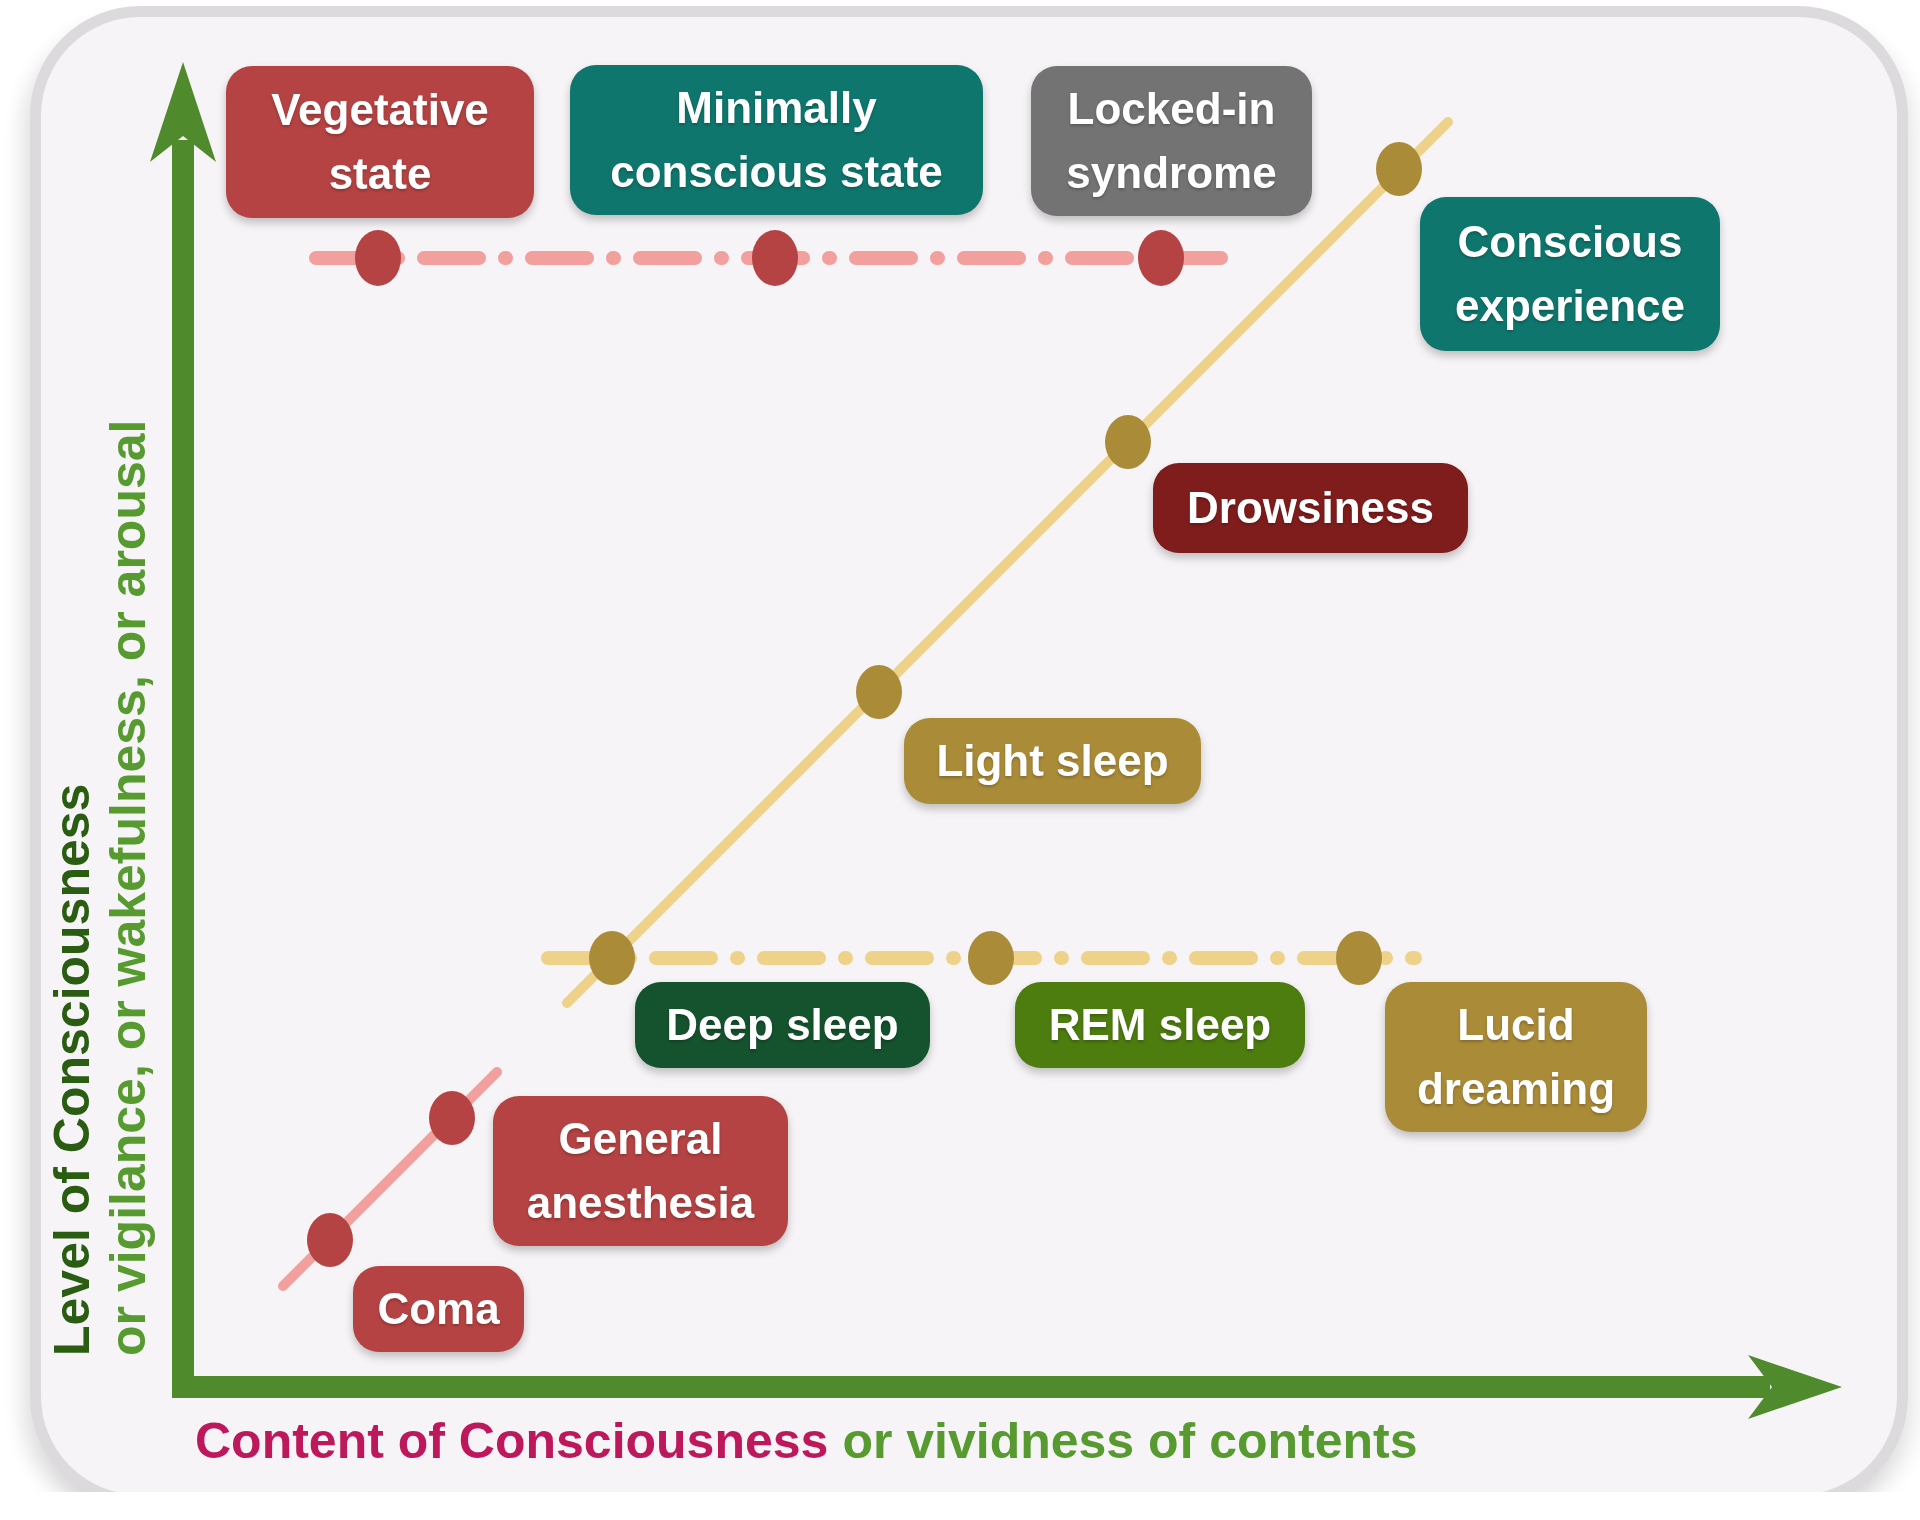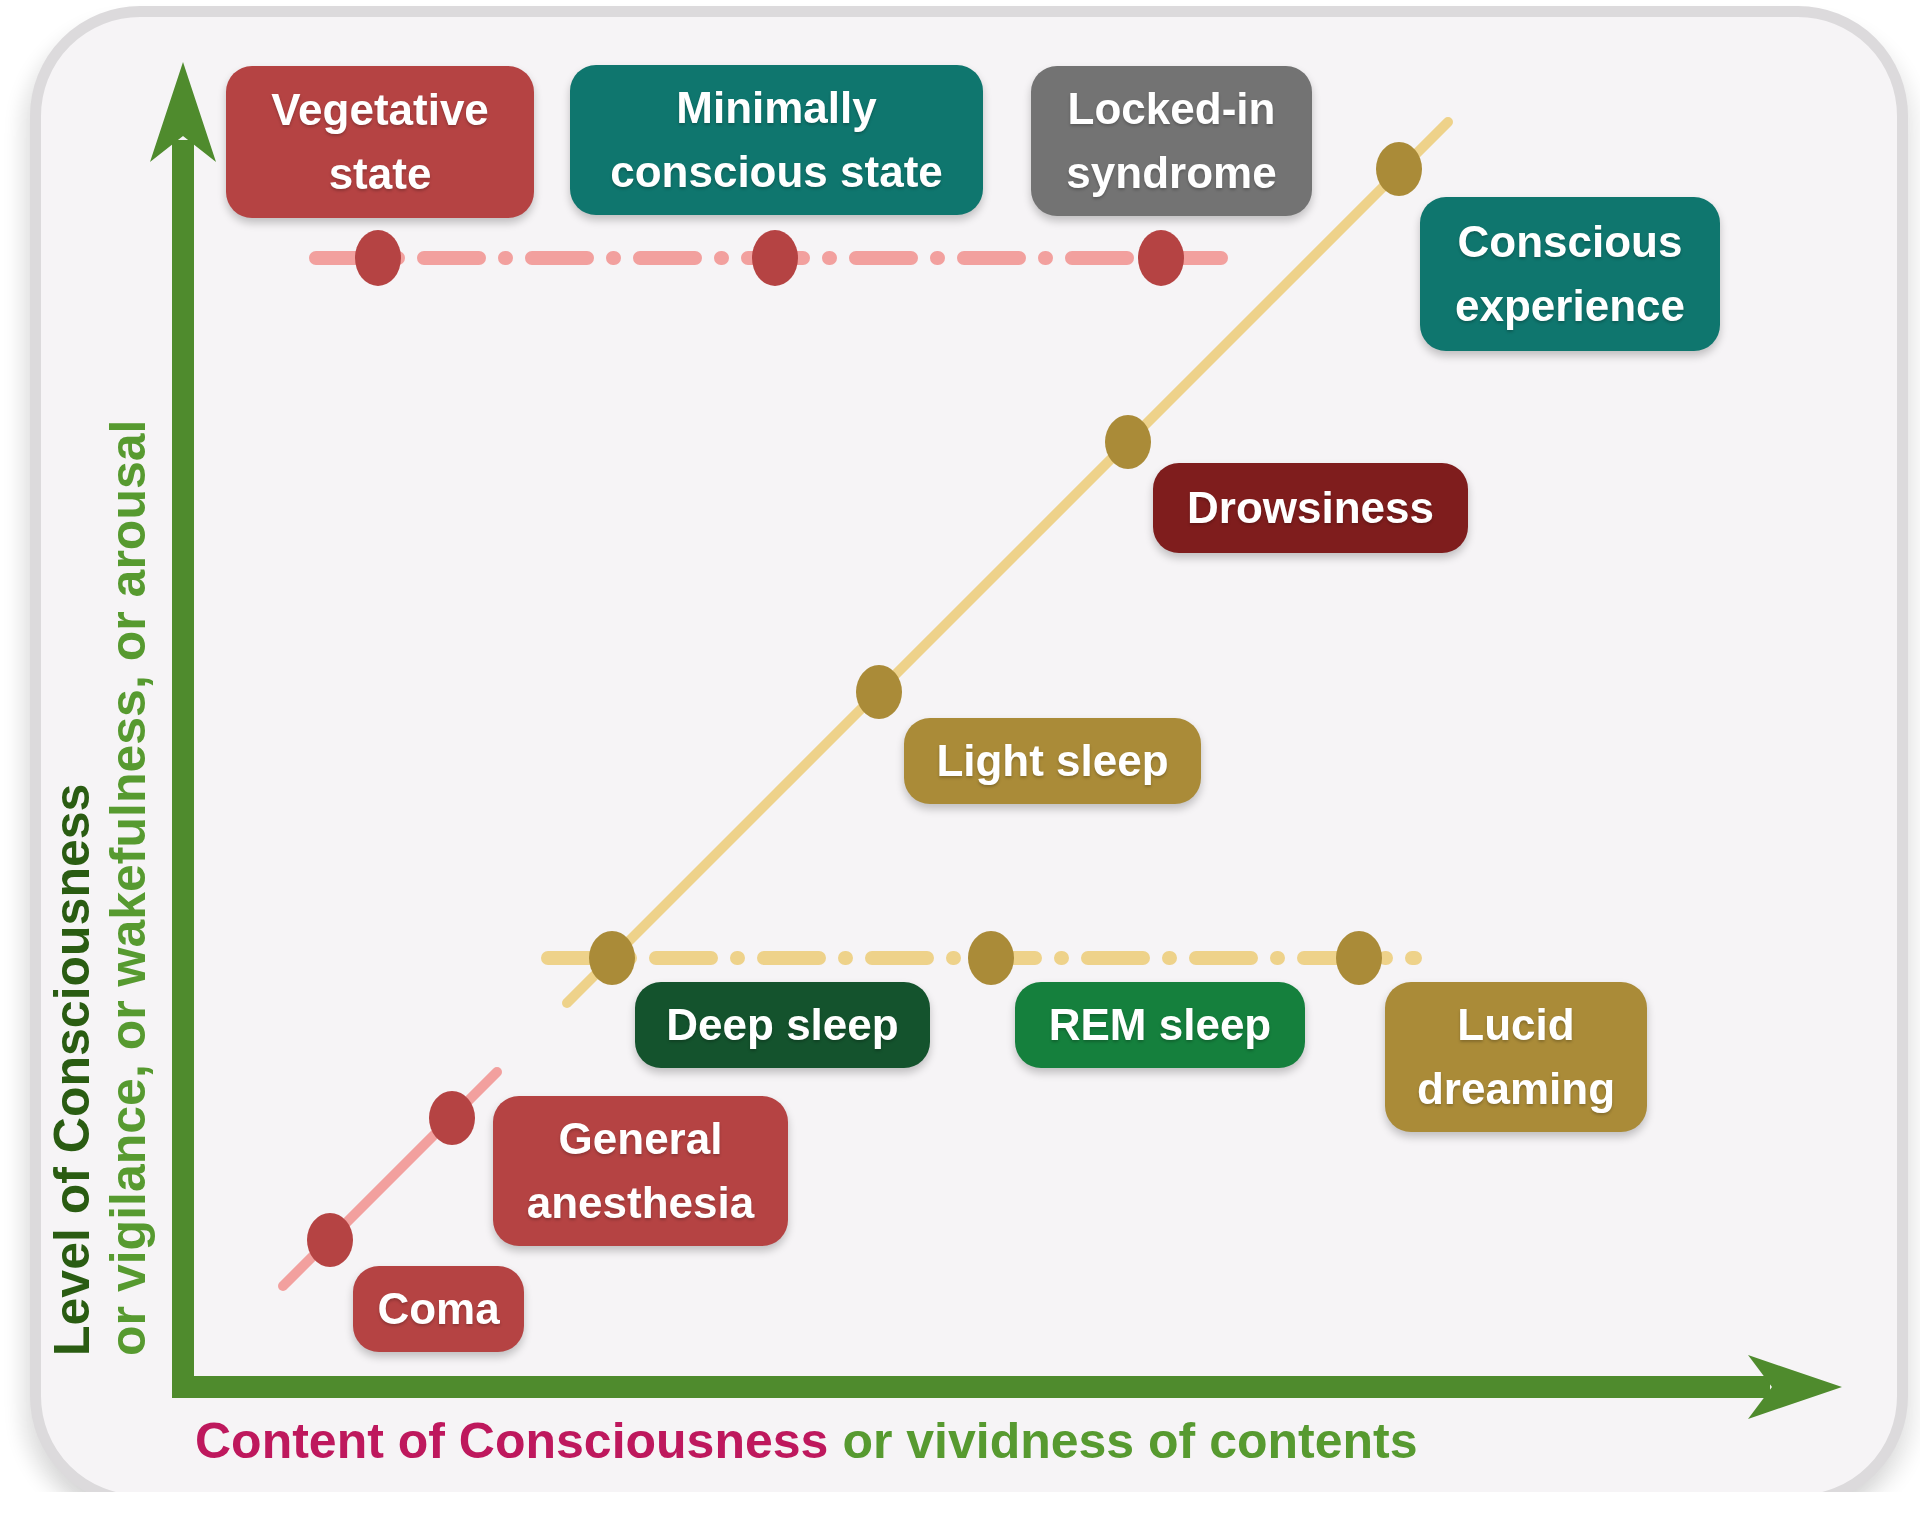--- a/index.html
+++ b/index.html
@@ -77,21 +77,21 @@
 
   <div class="sbox" style="left: 1420px; top: 197px; width: 300px; height: 154px; background-color: #0f766e;">Conscious
 experience</div>
 
   <div class="sbox" style="left: 1153px; top: 463px; width: 315px; height: 90px; background-color: #7f1d1d;">Drowsiness</div>
 
   <div class="sbox" style="left: 904px; top: 718px; width: 297px; height: 86px; background-color: rgb(170, 139, 56);">Light sleep</div>
 
   <div class="sbox" style="left: 635px; top: 982px; width: 295px; height: 86px; background-color: #14532d;">Deep sleep</div>
 
-  <div class="sbox" style="left: 1015px; top: 982px; width: 290px; height: 86px; background-color: #15803d;">REM sleep</div>
+  <div class="sbox" style="left: 1015px; top: 982px; width: 290px; height: 86px; background-color: #4d7c0f;">REM sleep</div>
 
   <div class="sbox" style="left: 1385px; top: 982px; width: 262px; height: 150px; background-color: rgb(170, 139, 56); text-align: center;">Lucid
 dreaming</div>
 
   <div class="sbox" style="left: 493px; top: 1096px; width: 295px; height: 150px; background-color: rgb(181, 67, 67);">General
 anesthesia</div>
 
   <div class="sbox" style="left: 353px; top: 1266px; width: 171px; height: 86px; background-color: rgb(181, 67, 67);">Coma</div>
 
   <div id="y-axis-label">

